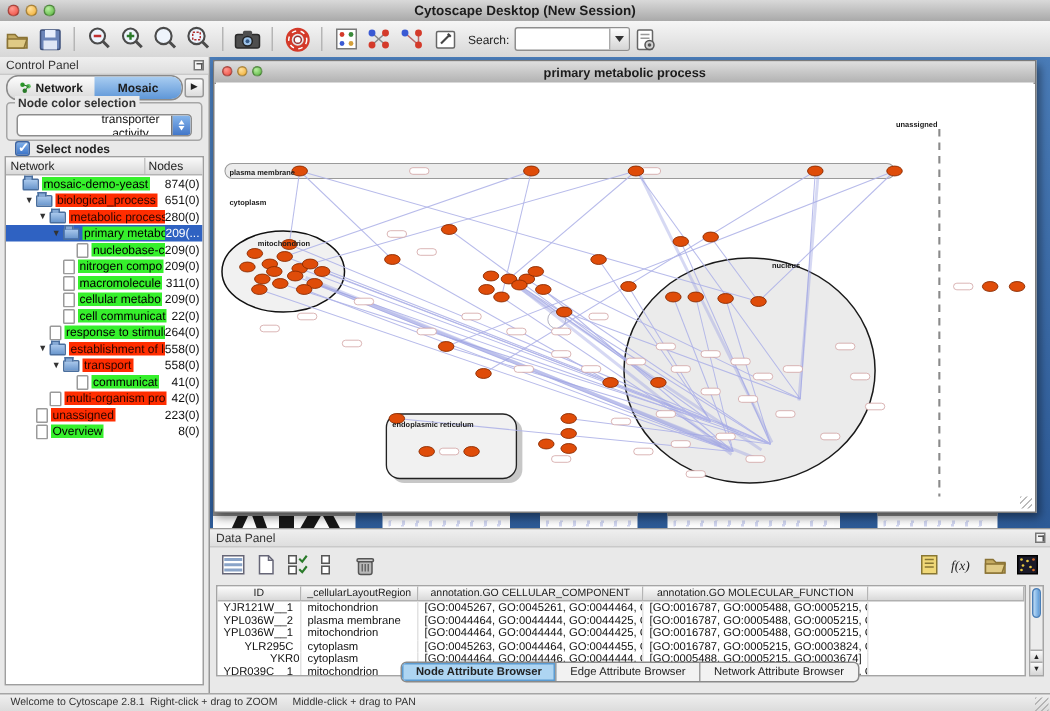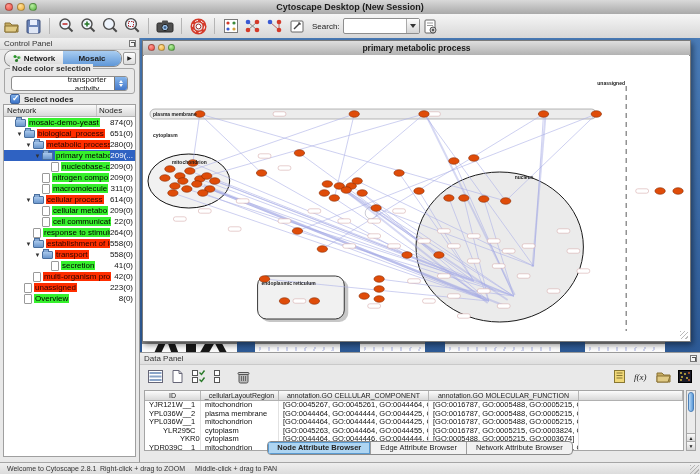--- a/index.html
+++ b/index.html
@@ -348,27 +348,20 @@
             <span class="count">209(0)</span>
           </div>
           <div class="tree-row">
             <span class="indent" style="width: 29px;"></span>
             <span class="tree-arrow"></span>
             <span class="tree-icon file"></span>
             <span class="chip green">macromolecule</span>
             <span class="count">311(0)</span>
           </div>
           <div class="tree-row">
-            <span class="indent" style="width: 20px;"></span>
-            <span class="tree-arrow">▼</span>
-            <span class="tree-icon folder"></span>
-            <span class="chip red">cellular process</span>
-            <span class="count">614(0)</span>
-          </div>
-          <div class="tree-row">
             <span class="indent" style="width: 29px;"></span>
             <span class="tree-arrow"></span>
             <span class="tree-icon file"></span>
             <span class="chip green">cellular metabo</span>
             <span class="count">209(0)</span>
           </div>
           <div class="tree-row">
             <span class="indent" style="width: 29px;"></span>
             <span class="tree-arrow"></span>
             <span class="tree-icon file"></span>
@@ -393,21 +386,21 @@
             <span class="indent" style="width: 29px;"></span>
             <span class="tree-arrow">▼</span>
             <span class="tree-icon folder"></span>
             <span class="chip red">transport</span>
             <span class="count">558(0)</span>
           </div>
           <div class="tree-row">
             <span class="indent" style="width: 38px;"></span>
             <span class="tree-arrow"></span>
             <span class="tree-icon file"></span>
-            <span class="chip green">secretion</span>
+            <span class="chip green">communicat</span>
             <span class="count">41(0)</span>
           </div>
           <div class="tree-row">
             <span class="indent" style="width: 20px;"></span>
             <span class="tree-arrow"></span>
             <span class="tree-icon file"></span>
             <span class="chip red">multi-organism pro</span>
             <span class="count">42(0)</span>
           </div>
           <div class="tree-row">

